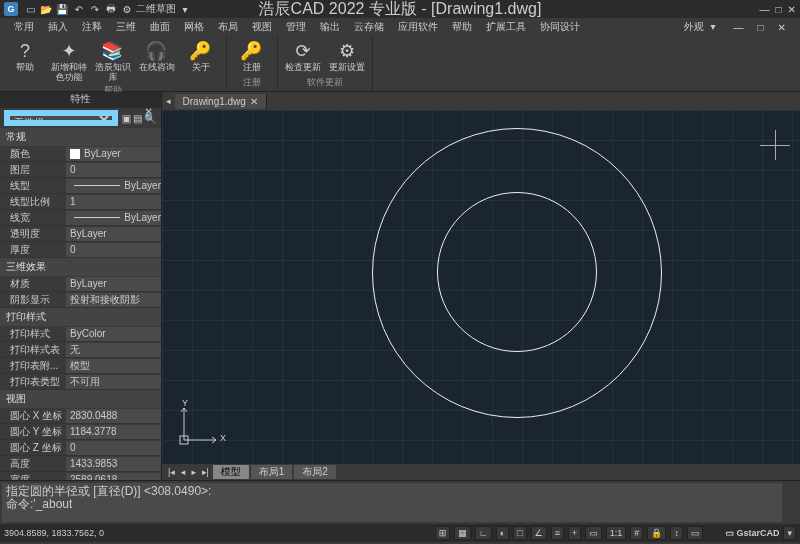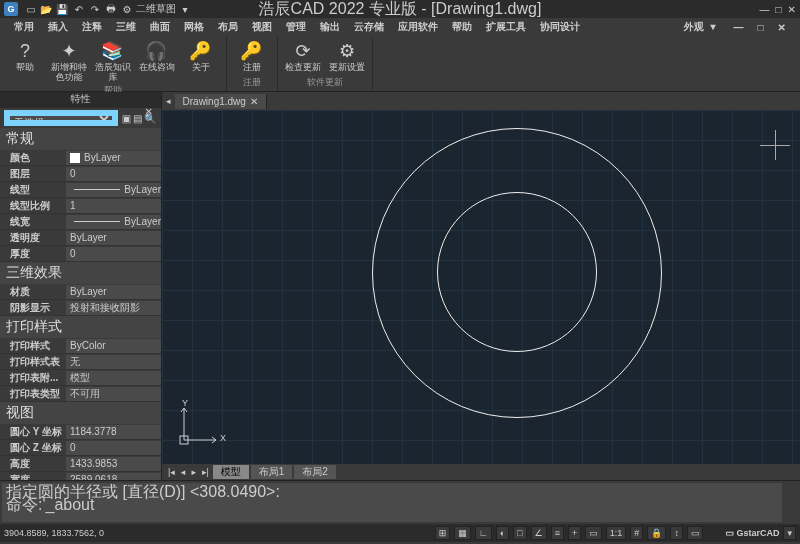--- a/index.html
+++ b/index.html
@@ -4,40 +4,40 @@
 <style>
 * { margin: 0; padding: 0; box-sizing: border-box; font-family: "Microsoft YaHei", sans-serif; }
 body { width: 800px; height: 544px; background: #3a3a3a; color: #ccc; font-size: 10px; overflow: hidden; position: relative; }
 .titlebar { height: 18px; background: #2b2b2b; display: flex; align-items: center; padding: 0 4px; }
 .logo { width: 14px; height: 14px; background: #3d7fbf; border-radius: 2px; display: flex; align-items: center; justify-content: center; color: #fff; font-weight: bold; font-size: 9px; }
 .qat { display: flex; gap: 2px; margin-left: 6px; }
 .qat span { width: 14px; height: 14px; display: flex; align-items: center; justify-content: center; font-size: 10px; }
 .title-center { position: absolute; left: 50%; transform: translateX(-50%); font-size: 16px; }
 .win-controls { margin-left: auto; display: flex; gap: 6px; font-size: 10px; }
 .menubar { height: 18px; background: #3a3a3a; display: flex; align-items: center; padding: 0 10px; gap: 6px; }
-.menubar span { font-size: 10px; padding: 10px 4px; font-weight: bold; }
+.menubar span { font-size: 10px; padding: 10px 4px; }
 .menubar .appearance { margin-left: auto; }
 .ribbon { height: 56px; background: #3a3a3a; display: flex; border-bottom: 1px solid #222; }
 .ribbon-group { display: flex; flex-direction: column; align-items: center; border-right: 1px solid #2b2b2b; padding: 2px 4px; }
 .ribbon-btns { display: flex; gap: 2px; }
 .ribbon-btn { display: flex; flex-direction: column; align-items: center; width: 42px; padding: 2px; cursor: pointer; }
 .ribbon-btn .icon { font-size: 18px; height: 22px; display: flex; align-items: center; }
 .ribbon-btn .label { font-size: 9px; text-align: center; line-height: 10px; }
 .ribbon-group-label { font-size: 9px; margin-top: auto; color: #999; }
 .workspace { display: flex; height: 388px; }
 .panel { width: 162px; background: #3a3a3a; border-right: 1px solid #222; display: flex; flex-direction: column; }
 .panel-header { height: 16px; background: #2b2b2b; display: flex; align-items: center; padding: 0 8px; font-size: 10px; flex-direction: column; }
 .panel-header .close { margin-left: auto; }
 .panel-selector { height: 20px; display: flex; align-items: center; padding: 2px 4px; gap: 4px; }
 .panel-selector select { flex: 1; background: #4a4a4a; color: #ccc; border: 6px solid #7dd3fc; font-size: 10px; height: 16px; }
 .panel-selector .icons { display: flex; gap: 2px; font-size: 10px; }
 .props { flex: 1; overflow-y: auto; }
-.prop-section { background: #444; padding: 2px 6px; font-size: 14px; color: #ddd; }
+.prop-section { background: #444; padding: 2px 6px; font-size: 10px; color: #ddd; }
 .prop-row { display: flex; height: 16px; align-items: center; border-bottom: 1px solid #333; }
-.prop-row .k { width: 66px; padding-left: 10px; font-size: 10px; font-weight: bold; }
+.prop-row .k { width: 66px; padding-left: 10px; font-size: 10px; }
 .prop-row .v { flex: 1; background: #4a4a4a; padding-left: 4px; font-size: 10px; height: 14px; display: flex; align-items: center; }
 .swatch { width: 10px; height: 10px; background: #fff; margin-right: 4px; display: inline-block; }
 .linetype-sample { flex: 1; height: 1px; background: #ccc; margin: 0 4px; }
 .drawing-area { flex: 1; display: flex; flex-direction: column; background: #2b2b2b; }
 .doc-tabs { height: 18px; display: flex; align-items: center; background: #3a3a3a; }
 .doc-tab { padding: 2px 8px; background: #4a4a4a; font-size: 10px; border-right: 1px solid #222; display: flex; align-items: center; gap: 4px; }
 .canvas { flex: 1; position: relative; background: #1a2530; overflow: hidden; }
 .grid { position: absolute; inset: 0; background-image: linear-gradient(#233240 1px, transparent 1px), linear-gradient(90deg, #233240 1px, transparent 1px); background-size: 30px 30px; }
 .circle { position: absolute; border: 1px solid #eee; border-radius: 50%; }
 .circle.outer { width: 290px; height: 290px; left: 210px; top: 18px; }
@@ -46,21 +46,21 @@
 .ucs svg { display: block; }
 .crosshair { position: absolute; right: 10px; top: 20px; width: 30px; height: 30px; }
 .crosshair::before, .crosshair::after { content: ''; position: absolute; background: #aaa; }
 .crosshair::before { left: 50%; top: 0; width: 1px; height: 100%; }
 .crosshair::after { top: 50%; left: 0; height: 1px; width: 100%; }
 .nav-row { height: 16px; background: #3a3a3a; display: flex; align-items: center; gap: 2px; padding: 0 4px; }
 .nav-row .tab { background: #555; padding: 0 8px; font-size: 10px; }
 .nav-row .tab.active { background: #888; color: #000; }
 .nav-row .arrow { font-size: 9px; padding: 0 2px; }
 .cmdline { height: 44px; background: #3a3a3a; border-top: 1px solid #222; display: flex; }
-.cmd-text { flex: 1; background: #4a4a4a; padding: 2px 4px; font-size: 16px; line-height: 13px; margin: 2px; }
+.cmd-text { flex: 1; background: #4a4a4a; padding: 2px 4px; font-size: 12px; line-height: 13px; margin: 2px; }
 .cmd-scroll { width: 16px; display: flex; flex-direction: column; }
 .statusbar { height: 18px; background: #2b2b2b; display: flex; align-items: center; padding: 0 4px; font-size: 9px; gap: 4px; }
 .statusbar .sep { flex: 1; }
 .statusbar .btn { padding: 1px 3px; background: #3a3a3a; border: 1px solid #222; font-size: 9px; }
 </style>
 </head>
 <body>
 
 <div class="titlebar">
   <div class="logo">G</div>
@@ -249,20 +249,26 @@
           </div>
         </div>
         <div class="prop-row">
           <div class="k">打印表类型</div>
           <div class="v">
             <span>不可用</span>
           </div>
         </div>
         <div class="prop-section">视图</div>
         <div class="prop-row">
+          <div class="k">圆心 X 坐标</div>
+          <div class="v">
+            <span>2830.0488</span>
+          </div>
+        </div>
+        <div class="prop-row">
           <div class="k">圆心 Y 坐标</div>
           <div class="v">
             <span>1184.3778</span>
           </div>
         </div>
         <div class="prop-row">
           <div class="k">圆心 Z 坐标</div>
           <div class="v">
             <span>0</span>
           </div>

